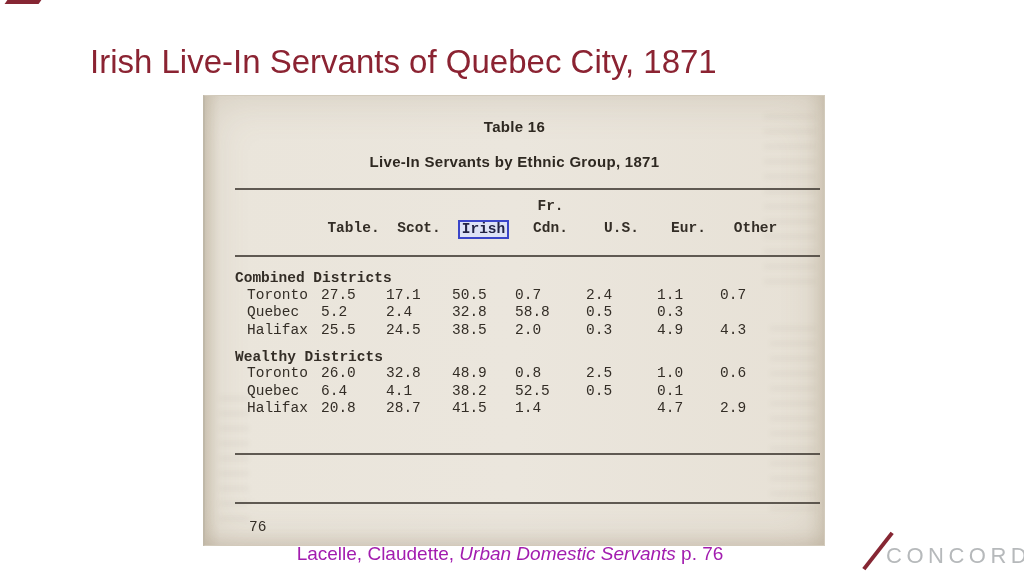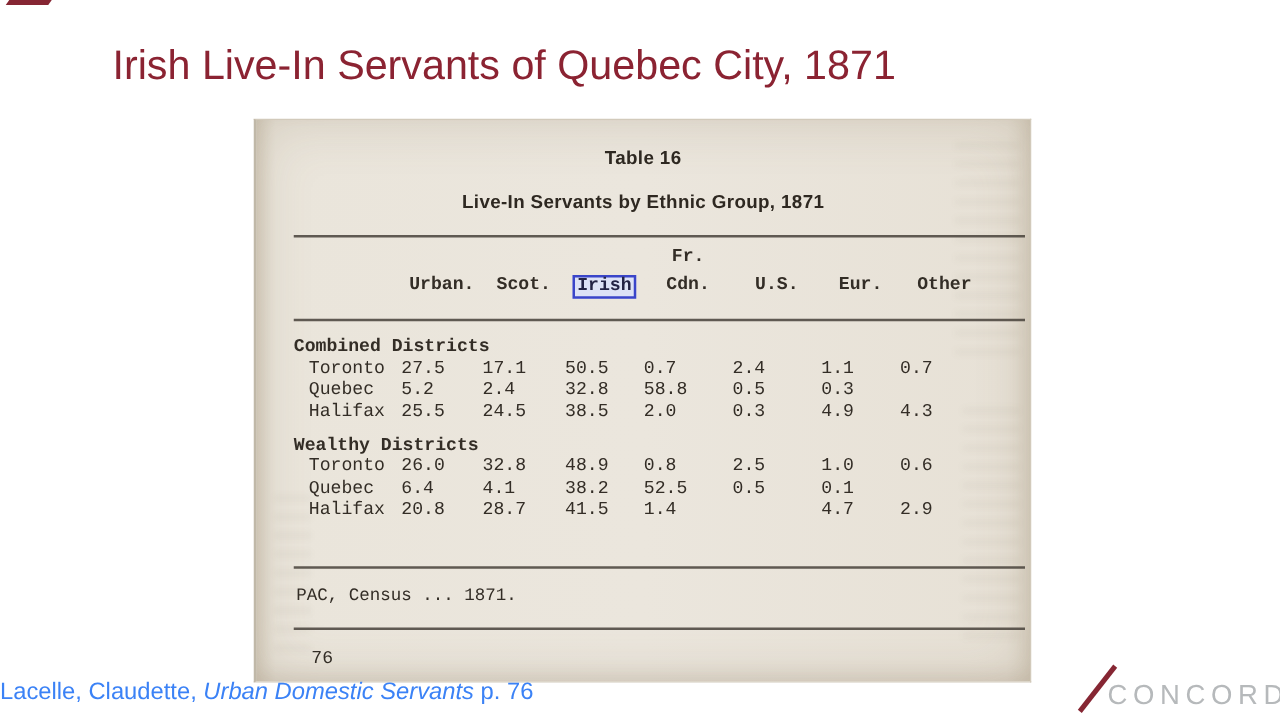--- a/index.html
+++ b/index.html
@@ -5,21 +5,21 @@
   html,body { margin:0; padding:0; background:#fff; }
   .slide {
     position:relative; width:1024px; height:576px; background:#ffffff;
     overflow:hidden; font-family:"Liberation Sans", sans-serif;
   }
   .accent-mark {
     position:absolute; left:6px; top:0; width:34px; height:4px;
     background:#862633; transform:skewX(-35deg);
   }
   .slide-title {
-    position:absolute; left:90px; top:33px; font-size:33px; line-height:38px;
+    position:absolute; left:90px; top:43px; font-size:33px; line-height:38px;
     color:#8b2332; white-space:nowrap;
   }
   
   .scan {
     position:absolute; left:203px; top:95px; width:619px; height:449px;
     background:linear-gradient(90deg,#ddd6c8 0,#eae5db 2.5%,#ebe6dd 50%,#e7e1d6 97%,#ded7c9 100%);
     box-shadow: inset 0 0 45px rgba(120,100,70,.20), inset 0 -6px 12px rgba(120,100,70,.12);
     border:1px solid #d2cabb; border-left:2px solid #c0b8a8;
     color:#332d26; font-family:"Liberation Mono","DejaVu Sans Mono",monospace;
   }
@@ -57,22 +57,22 @@
   tr.data-row td.city { padding-left:14px; }
   tr.data-row td.num { padding-right:15px; }
   .irish-highlight {
     display:inline-block; border:2px solid #3a45c9; background:#dde2f6;
     color:#232344; padding:0 2px; line-height:15px;
   }
   .source-note { position:absolute; left:32px; top:373px; font-size:14px; }
   .page-number { position:absolute; left:44px; top:423px; font-size:14.5px; }
   
   .caption {
-    position:absolute; left:0; top:543px; width:1020px; text-align:left;
-    font-size:19px; color:#3b82f6;
+    position:absolute; left:0; top:543px; width:1020px; text-align:center;
+    font-size:19px; color:#a21caf;
   }
   .caption .book { font-style:italic; }
   .logo { position:absolute; right:0; bottom:0; width:180px; height:46px; }
   .logo-slash {
     position:absolute; left:32px; top:-2px; width:4px; height:46px;
     background:#862633; transform:rotate(38deg);
   }
   .logo-text {
     position:absolute; left:42px; top:13px; font-size:22px; letter-spacing:4.5px;
     color:#b6b9bb; white-space:nowrap;
@@ -115,21 +115,21 @@
             <td></td>
             <td></td>
             <td></td>
         <td>Fr.</td>
         <td></td>
             <td></td>
             <td></td>
       </tr>
       <tr class="hdr-row">
         <td></td>
-        <td>Urban.</td>
+        <td>Table.</td>
         <td>Scot.</td>
         <td><span class="irish-highlight">Irish</span></td>
         <td>Cdn.</td>
         <td>U.S.</td>
         <td>Eur.</td>
         <td>Other</td>
       </tr>
       <tr class="spacer-row">
             <td colspan="8"></td>
           </tr>
@@ -196,21 +196,20 @@
         <td class="num">41.5</td>
         <td class="num">1.4</td>
         <td class="num"></td>
         <td class="num">4.7</td>
         <td class="num">2.9</td>
       </tr>
     </tbody>
       </table>
 
     <div class="rule rule-3"></div>
-    <div class="source-note">PAC, Census ... 1871.</div>
     <div class="rule rule-4"></div>
     <div class="page-number">76</div>
   </div>
 
   <div class="caption">
     <span>Lacelle, Claudette, </span><span class="book">Urban Domestic Servants</span><span> p. 76</span>
   </div>
 
   <div class="logo">
     <div class="logo-slash"></div>

